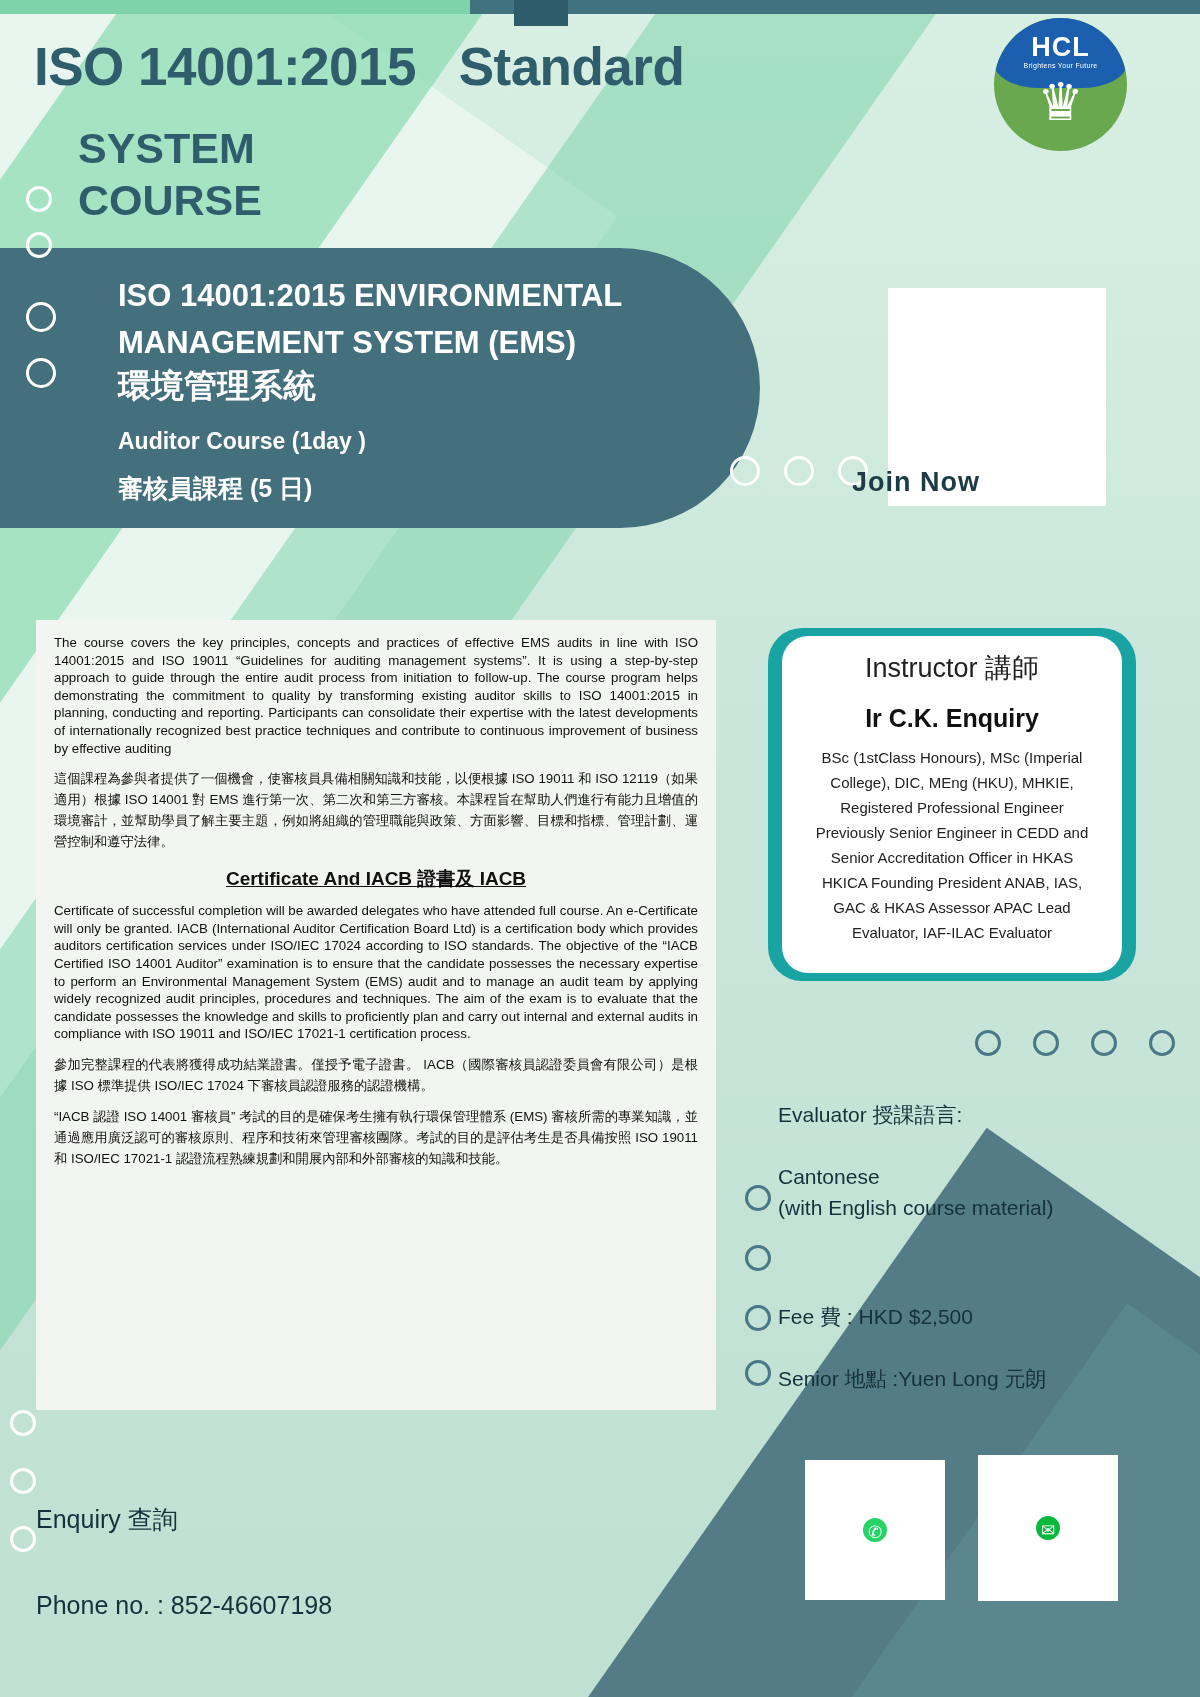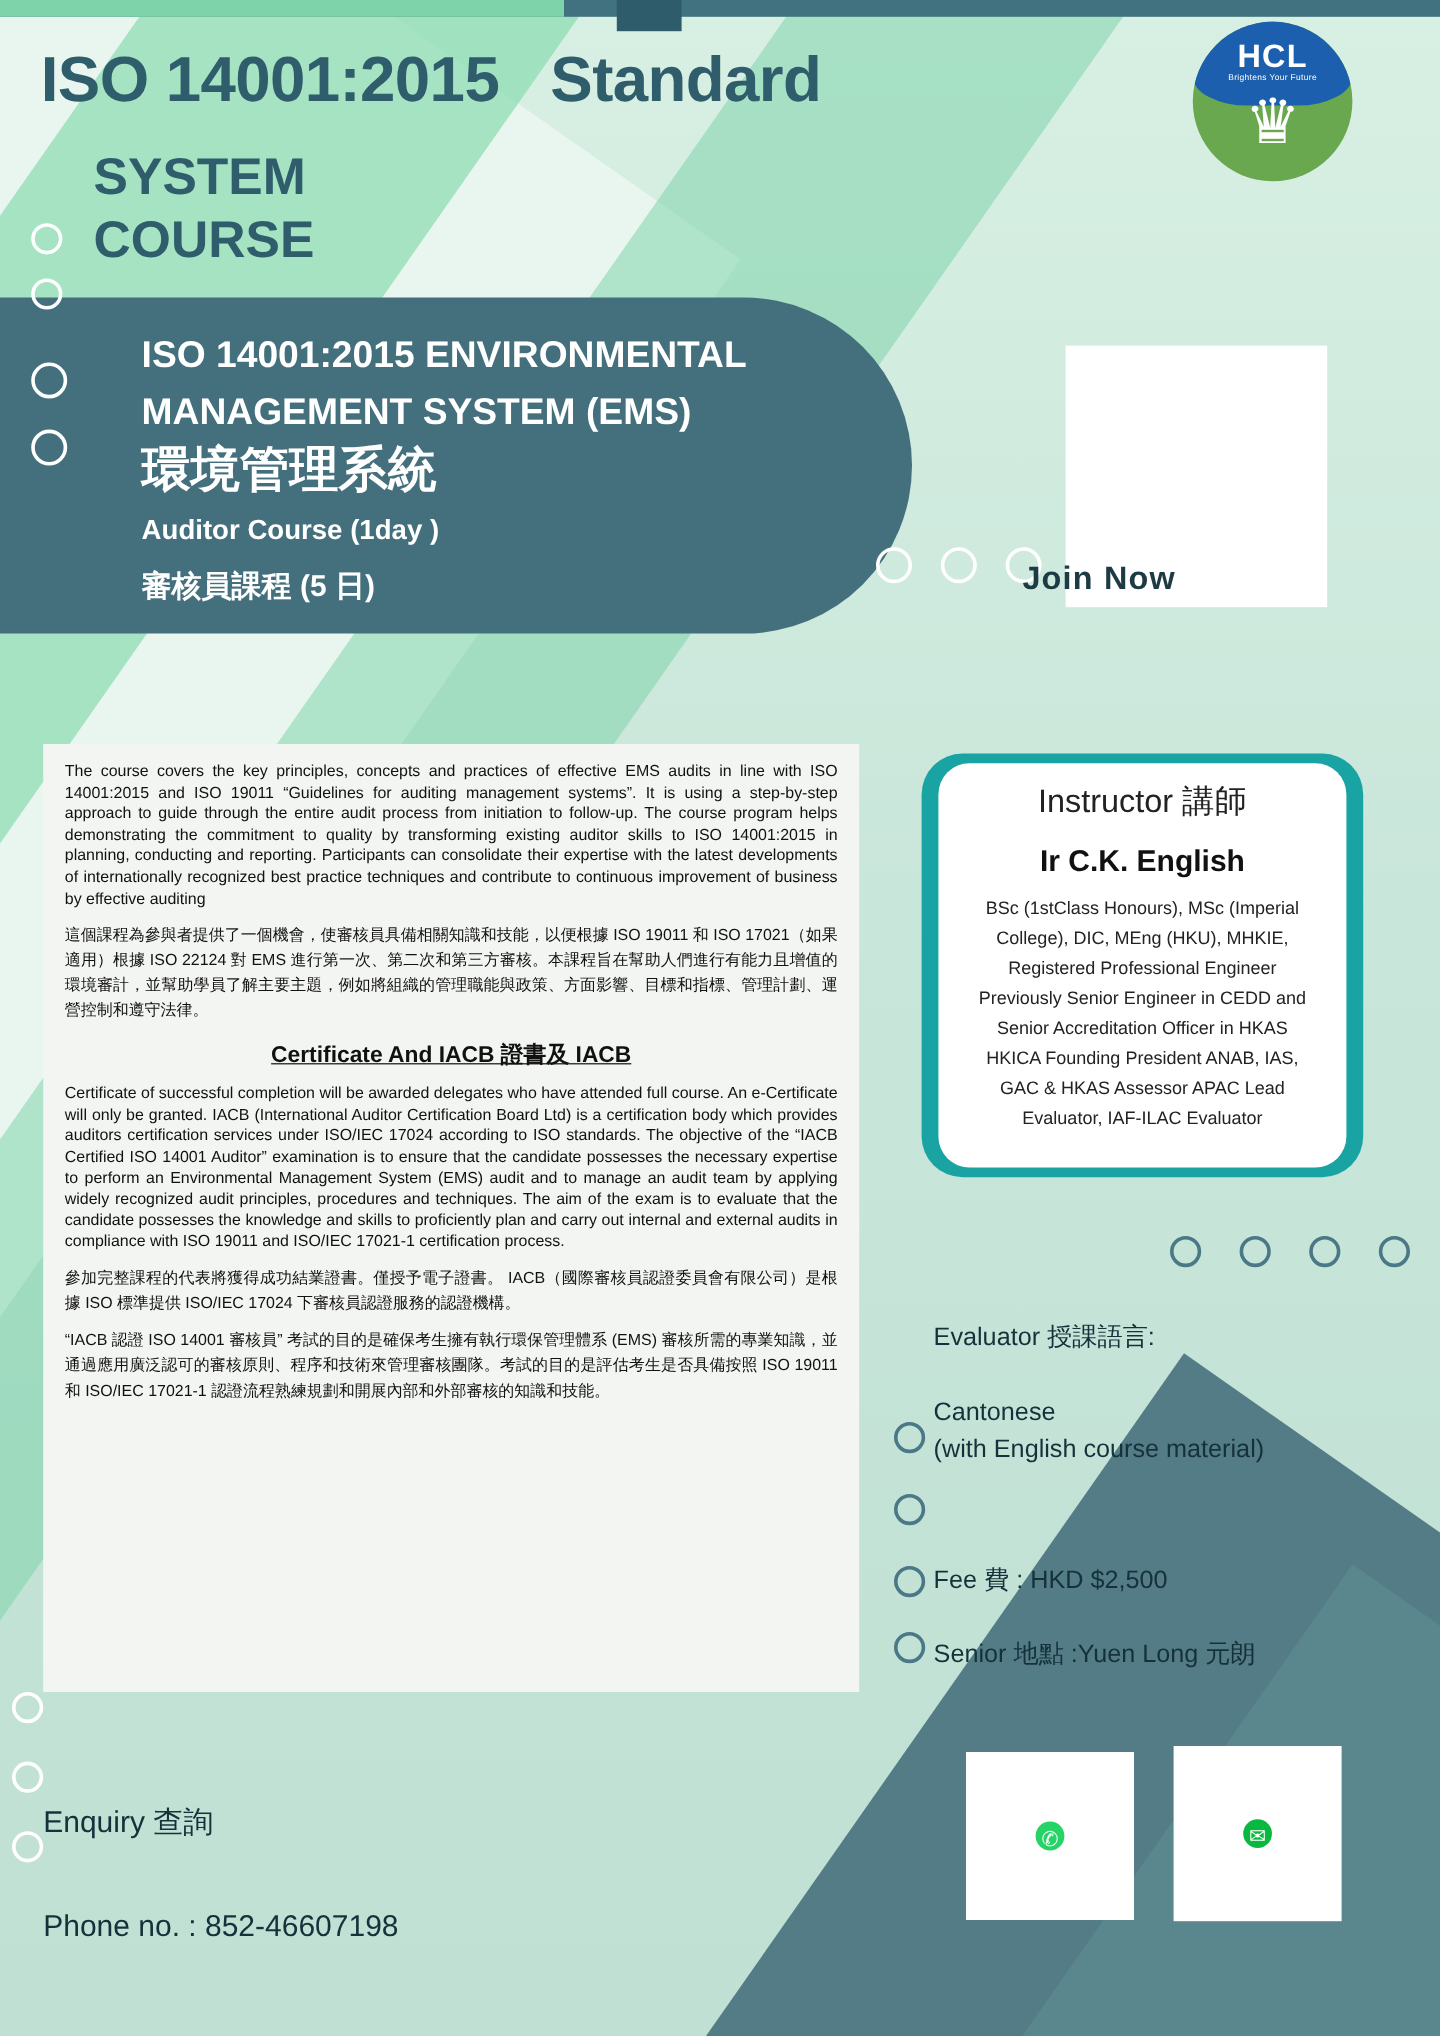--- a/index.html
+++ b/index.html
@@ -105,21 +105,21 @@
   }
   .hero-l1 {
     position: absolute; left: 118px; top: 272px;
     width: 640px;
     font-size: 31px; font-weight: bold; color: #ffffff;
     line-height: 47px;
     white-space: pre-line;
   }
   .hero-cn {
     position: absolute; left: 118px; top: 364px;
-    font-size: 41px; font-weight: bold; color: #ffffff;
+    font-size: 33px; font-weight: bold; color: #ffffff;
   }
   .hero-l2 {
     position: absolute; left: 118px; top: 428px;
     font-size: 23px; font-weight: bold; color: #ffffff;
   }
   .hero-l3 {
     position: absolute; left: 118px; top: 472px;
     font-size: 25px; font-weight: bold; color: #ffffff;
   }
 
@@ -2413,31 +2413,31 @@
       <i style="background:#000"></i>
       <i style="background:#fff"></i>
       <i style="background:#000"></i>
       <i style="background:#000"></i>
     </div>
 <div style="position: absolute; left: 50%; top: 50%; transform: translate(-50%, -50%); width: 30px; height: 30px; border-radius: 50%; background: rgb(9, 184, 62); border: 3px solid rgb(255, 255, 255); color: rgb(255, 255, 255); font-size: 17px; line-height: 30px; text-align: center;">✉</div>
   </div>
 
 <div class="contents-card">
   <p class="cc-p">The course covers the key principles, concepts and practices of effective EMS audits in line with ISO 14001:2015 and ISO 19011 “Guidelines for auditing management systems”. It is using a step-by-step approach to guide through the entire audit process from initiation to follow-up. The course program helps demonstrating the commitment to quality by transforming existing auditor skills to ISO 14001:2015 in planning, conducting and reporting. Participants can consolidate their expertise with the latest developments of internationally recognized best practice techniques and contribute to continuous improvement of business by effective auditing</p>
-  <p class="cc-cn">這個課程為參與者提供了一個機會，使審核員具備相關知識和技能，以便根據 ISO 19011 和 ISO 17021（如果適用）根據 ISO 22124 對 EMS 進行第一次、第二次和第三方審核。本課程旨在幫助人們進行有能力且增值的環境審計，並幫助學員了解主要主題，例如將組織的管理職能與政策、方面影響、目標和指標、管理計劃、運營控制和遵守法律。</p>
+  <p class="cc-cn">這個課程為參與者提供了一個機會，使審核員具備相關知識和技能，以便根據 ISO 19011 和 ISO 12119（如果適用）根據 ISO 14001 對 EMS 進行第一次、第二次和第三方審核。本課程旨在幫助人們進行有能力且增值的環境審計，並幫助學員了解主要主題，例如將組織的管理職能與政策、方面影響、目標和指標、管理計劃、運營控制和遵守法律。</p>
   <div class="cc-sub">Certificate And IACB  證書及  IACB</div>
   <p class="cc-p">Certificate of successful completion will be awarded delegates who have attended full course. An e-Certificate will only be granted. IACB (International Auditor Certification Board Ltd) is a certification body which provides auditors certification services under ISO/IEC 17024 according to ISO standards. The objective of the “IACB Certified ISO 14001 Auditor” examination is to ensure that the candidate possesses the necessary expertise to perform an Environmental Management System (EMS) audit and to manage an audit team by applying widely recognized audit principles, procedures and techniques. The aim of the exam is to evaluate that the candidate possesses the knowledge and skills to proficiently plan and carry out internal and external audits in compliance with ISO 19011 and ISO/IEC 17021-1 certification process.</p>
   <p class="cc-cn">參加完整課程的代表將獲得成功結業證書。僅授予電子證書。 IACB（國際審核員認證委員會有限公司）是根據 ISO 標準提供 ISO/IEC 17024 下審核員認證服務的認證機構。</p>
   <p class="cc-cn">“IACB 認證 ISO 14001 審核員” 考試的目的是確保考生擁有執行環保管理體系 (EMS) 審核所需的專業知識，並通過應用廣泛認可的審核原則、程序和技術來管理審核團隊。考試的目的是評估考生是否具備按照 ISO 19011 和 ISO/IEC 17021-1 認證流程熟練規劃和開展內部和外部審核的知識和技能。</p>
 </div>
 
 <div class="instructor-card">
   <div class="inst-inner">
     <div class="inst-title">Instructor 講師</div>
-    <div class="inst-name">Ir C.K. English</div>
+    <div class="inst-name">Ir C.K. Enquiry</div>
     <div class="inst-bio">BSc (1stClass Honours), MSc (Imperial
 College), DIC, MEng (HKU), MHKIE,
 Registered Professional Engineer
 Previously Senior Engineer in CEDD and
 Senior Accreditation Officer in HKAS
 HKICA Founding President ANAB, IAS,
 GAC &amp; HKAS Assessor APAC Lead
 Evaluator, IAF-ILAC Evaluator</div>
   </div>
 </div>

